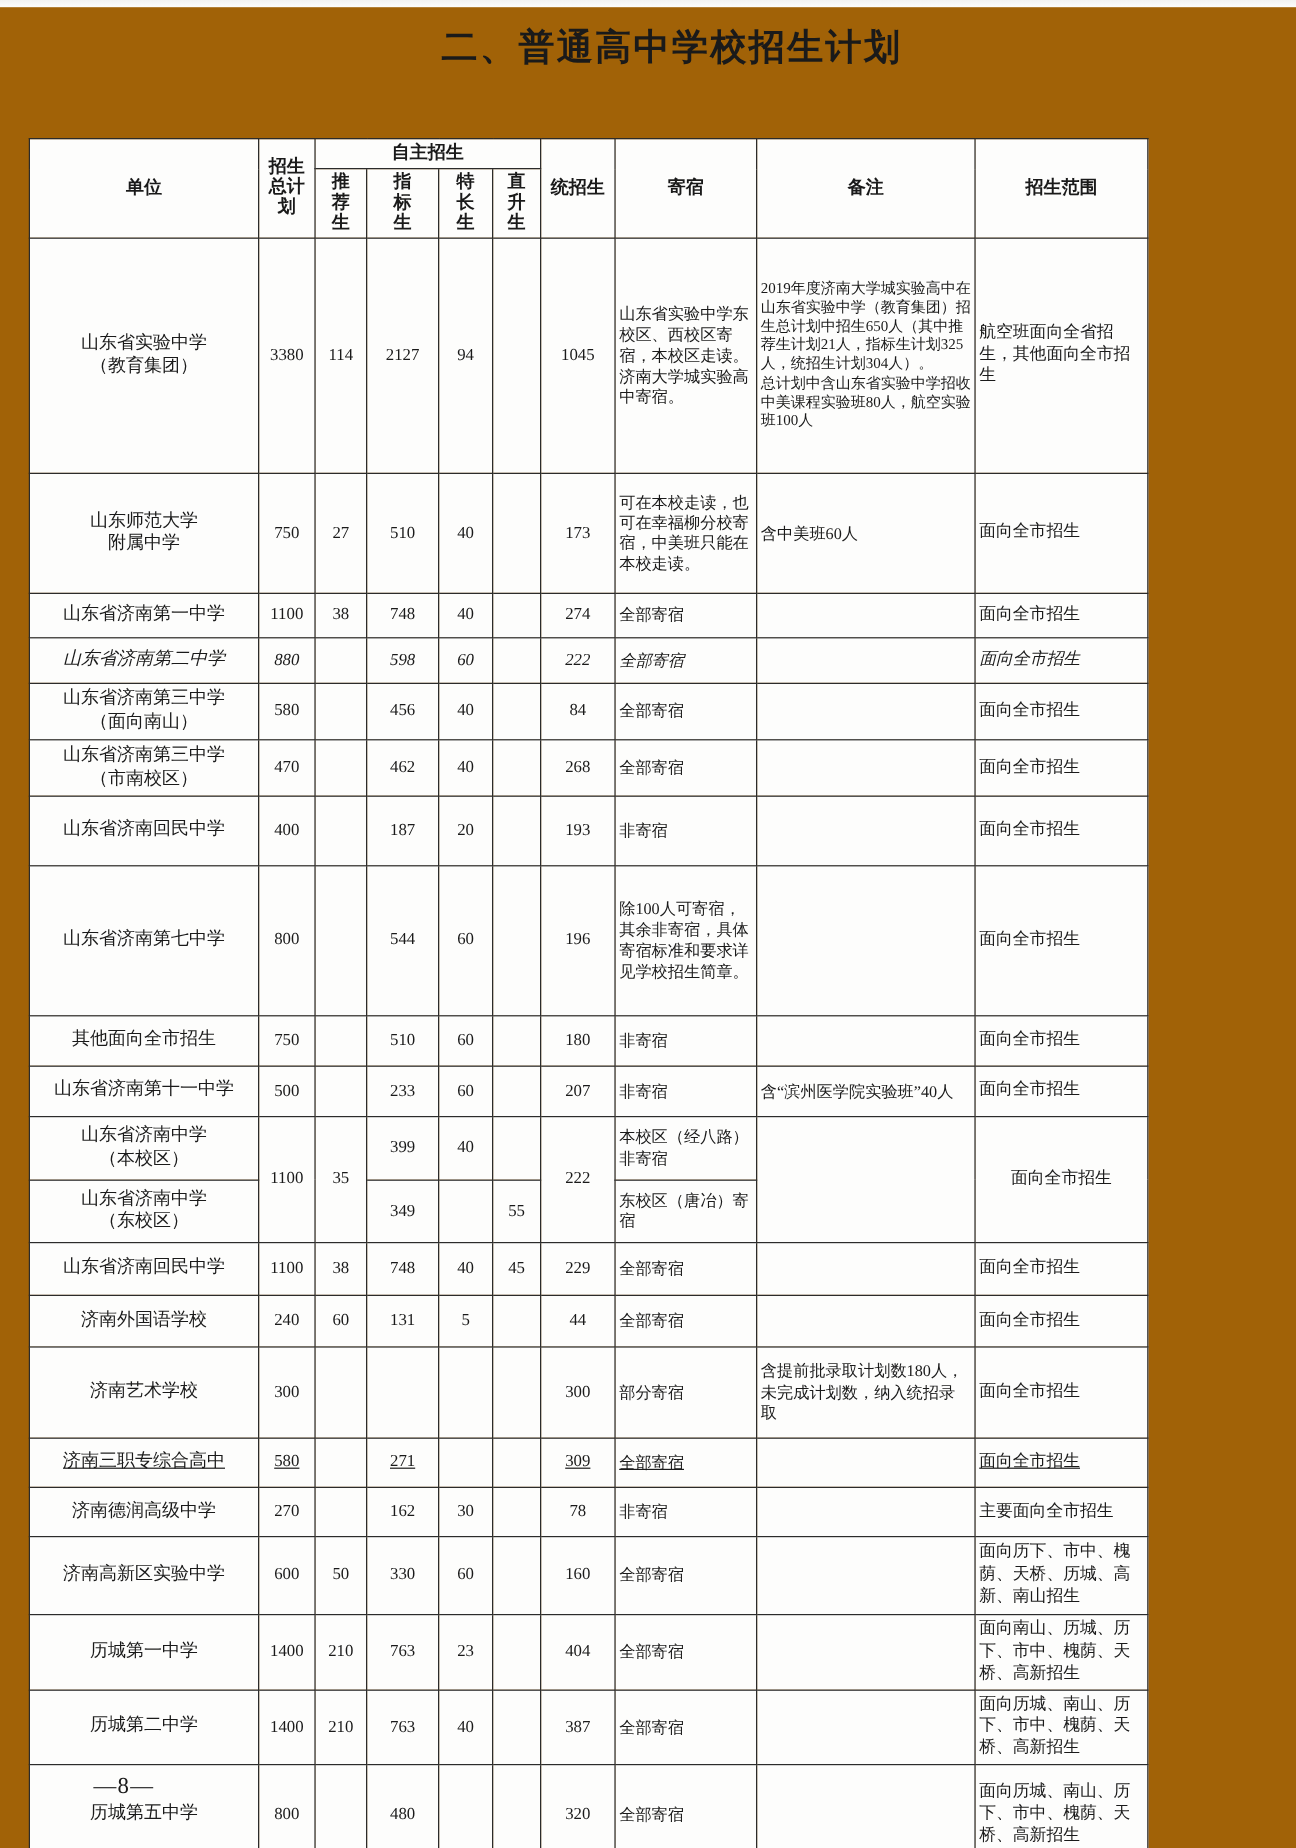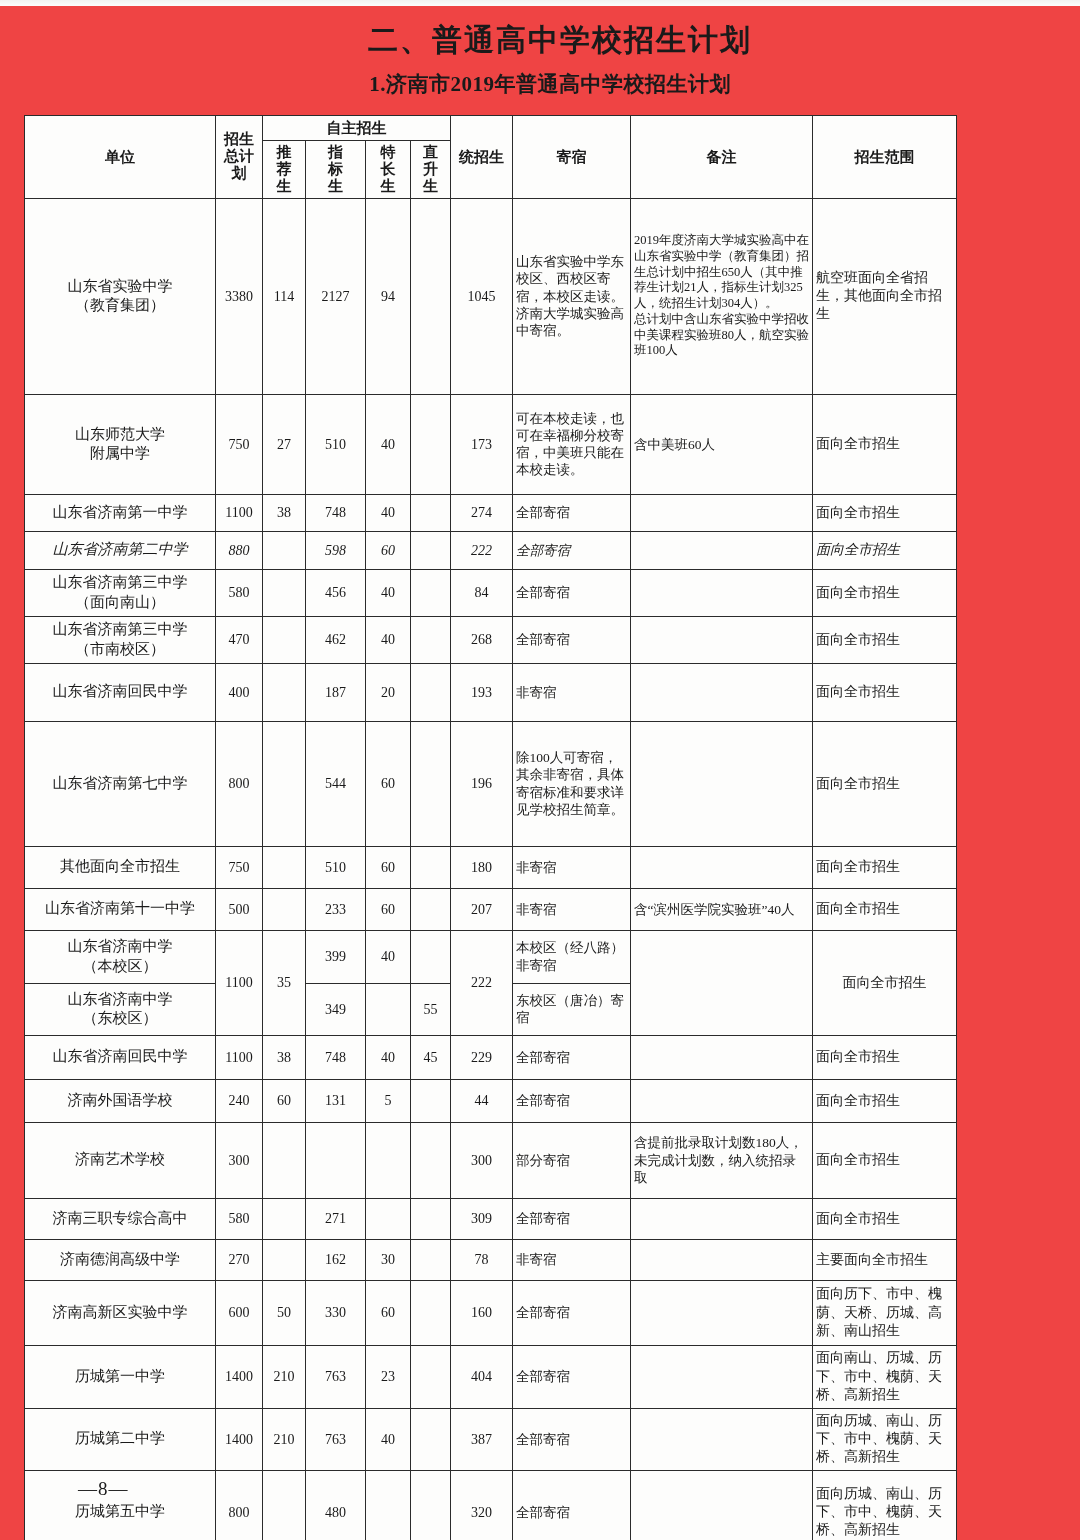--- a/index.html
+++ b/index.html
@@ -14,21 +14,21 @@
     color: #1a1a1a;
     overflow: hidden;
     position: relative;
   }
 
   .page {
     position: absolute;
     inset: 0;
     width: 1080px;
     height: 1540px;
-    background: #ef4444;
+    background: #a16207;
   }
 
   
   .doc-title {
     text-align: center;
     font-size: 30px;
     font-weight: bold;
     letter-spacing: 2px;
     margin: 22px 0 0 0;
     padding-left: 40px;
@@ -141,21 +141,20 @@
     background: linear-gradient(180deg, #f2f2f0, #fdfdfc);
   }
 </style>
 </head>
 <body>
 
 <div class="page">
   <div class="scanline-top"></div>
 
   <h1 class="doc-title">二、普通高中学校招生计划</h1>
-  <h2 class="doc-subtitle">1.济南市2019年普通高中学校招生计划</h2>
 
   <div class="table-wrap">
     <table class="plan">
       <colgroup>
         <col class="c-unit">
           <col class="c-total">
           <col class="c-rec">
           <col class="c-idx">
         <col class="c-tal">
           <col class="c-up">
@@ -405,21 +404,21 @@
             <td class="num">300</td>
             <td class="num"></td>
             <td class="num"></td>
             <td class="num"></td>
             <td class="num"></td>
             <td class="num">300</td>
             <td class="txt">部分寄宿</td>
             <td class="txt">含提前批录取计划数180人，未完成计划数，纳入统招录取</td>
             <td class="scope">面向全市招生</td>
           </tr>
-          <tr style="height: 41px;">
+          <tr style="height: 41px; text-decoration: underline;">
             <td class="unit">
               <span>济南三职专综合高中</span>
             </td>
             <td class="num">580</td>
             <td class="num"></td>
             <td class="num">271</td>
             <td class="num"></td>
             <td class="num"></td>
             <td class="num">309</td>
             <td class="txt">全部寄宿</td>

